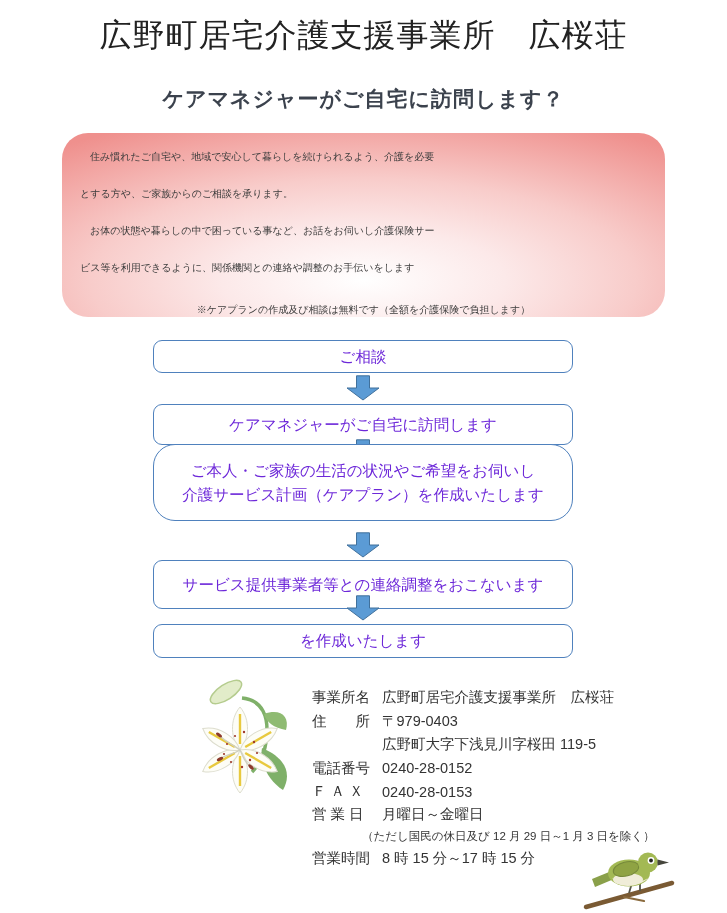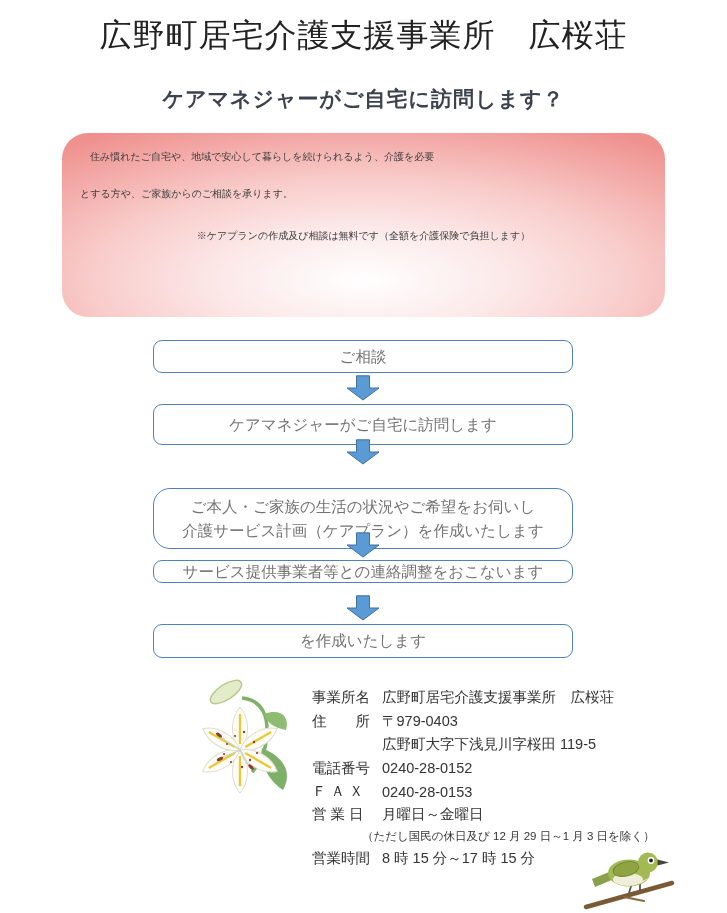--- a/index.html
+++ b/index.html
@@ -58,21 +58,21 @@
     left: 153px;
     width: 420px;
     background: #ffffff;
     border: 1.5px solid #4f81bd;
     border-radius: 9px;
     display: flex;
     align-items: center;
     justify-content: center;
     text-align: center;
     font-size: 15.5px;
-    color: #737373;
+    color: #6d28d9;
     white-space: pre-line;
     line-height: 24px;
   }
   .flow-box.big { border-radius: 17px; }
   .flow-arrow { position: absolute; left: 346px; }
   .contact {
     position: absolute;
     left: 312px; top: 686px;
     width: 400px;
     font-size: 14.5px;
@@ -91,49 +91,51 @@
 <body>
 
 <div class="page">
 
   <h1 class="title">広野町居宅介護支援事業所　広桜荘</h1>
   <h2 class="subtitle">ケアマネジャーがご自宅に訪問します？</h2>
 
   <div class="intro-box">
     <p>　住み慣れたご自宅や、地域で安心して暮らしを続けられるよう、介護を必要
 とする方や、ご家族からのご相談を承ります。</p>
+    <p>　お体の状態や暮らしの中で困っている事など、お話をお伺いし介護保険サー
+ビス等を利用できるように、関係機関との連絡や調整のお手伝いをします</p>
     <p class="intro-note">※ケアプランの作成及び相談は無料です（全額を介護保険で負担します）</p>
   </div>
 
   <div class="flow-box" style="top:340px; height:33px;">
     <span>ご相談</span>
   </div>
 
   <svg class="flow-arrow" style="top:375px;" width="34" height="26" viewBox="0 0 34 26">
     <polygon points="10.5,0.8 23.5,0.8 23.5,13 33,13 17,25 1,13 10.5,13" stroke="#41719c" stroke-width="1" fill="#5b9bd5"></polygon>
   </svg>
 
   <div class="flow-box" style="top:404px; height:41px;">
     <span>ケアマネジャーがご自宅に訪問します</span>
   </div>
 
   <svg class="flow-arrow" style="top:439px;" width="34" height="26" viewBox="0 0 34 26">
     <polygon points="10.5,0.8 23.5,0.8 23.5,13 33,13 17,25 1,13 10.5,13" stroke="#41719c" stroke-width="1" fill="#5b9bd5"></polygon>
   </svg>
 
-  <div class="flow-box big" style="top:488px; height:61px;">
+  <div class="flow-box big" style="top:444px; height:77px;border-radius:22px;">
     <span>ご本人・ご家族の生活の状況やご希望をお伺いし
 介護サービス計画（ケアプラン）を作成いたします</span>
   </div>
 
   <svg class="flow-arrow" style="top:532px;" width="34" height="26" viewBox="0 0 34 26">
     <polygon points="10.5,0.8 23.5,0.8 23.5,13 33,13 17,25 1,13 10.5,13" stroke="#41719c" stroke-width="1" fill="#5b9bd5"></polygon>
   </svg>
 
-  <div class="flow-box" style="top:560px; height:23px;">
+  <div class="flow-box" style="top:560px; height:49px;">
     <span>サービス提供事業者等との連絡調整をおこないます</span>
   </div>
 
   <svg class="flow-arrow" style="top:595px;" width="34" height="26" viewBox="0 0 34 26">
     <polygon points="10.5,0.8 23.5,0.8 23.5,13 33,13 17,25 1,13 10.5,13" stroke="#41719c" stroke-width="1" fill="#5b9bd5"></polygon>
   </svg>
 
   <div class="flow-box" style="top:624px; height:34px;">
     <span>を作成いたします</span>
   </div>

